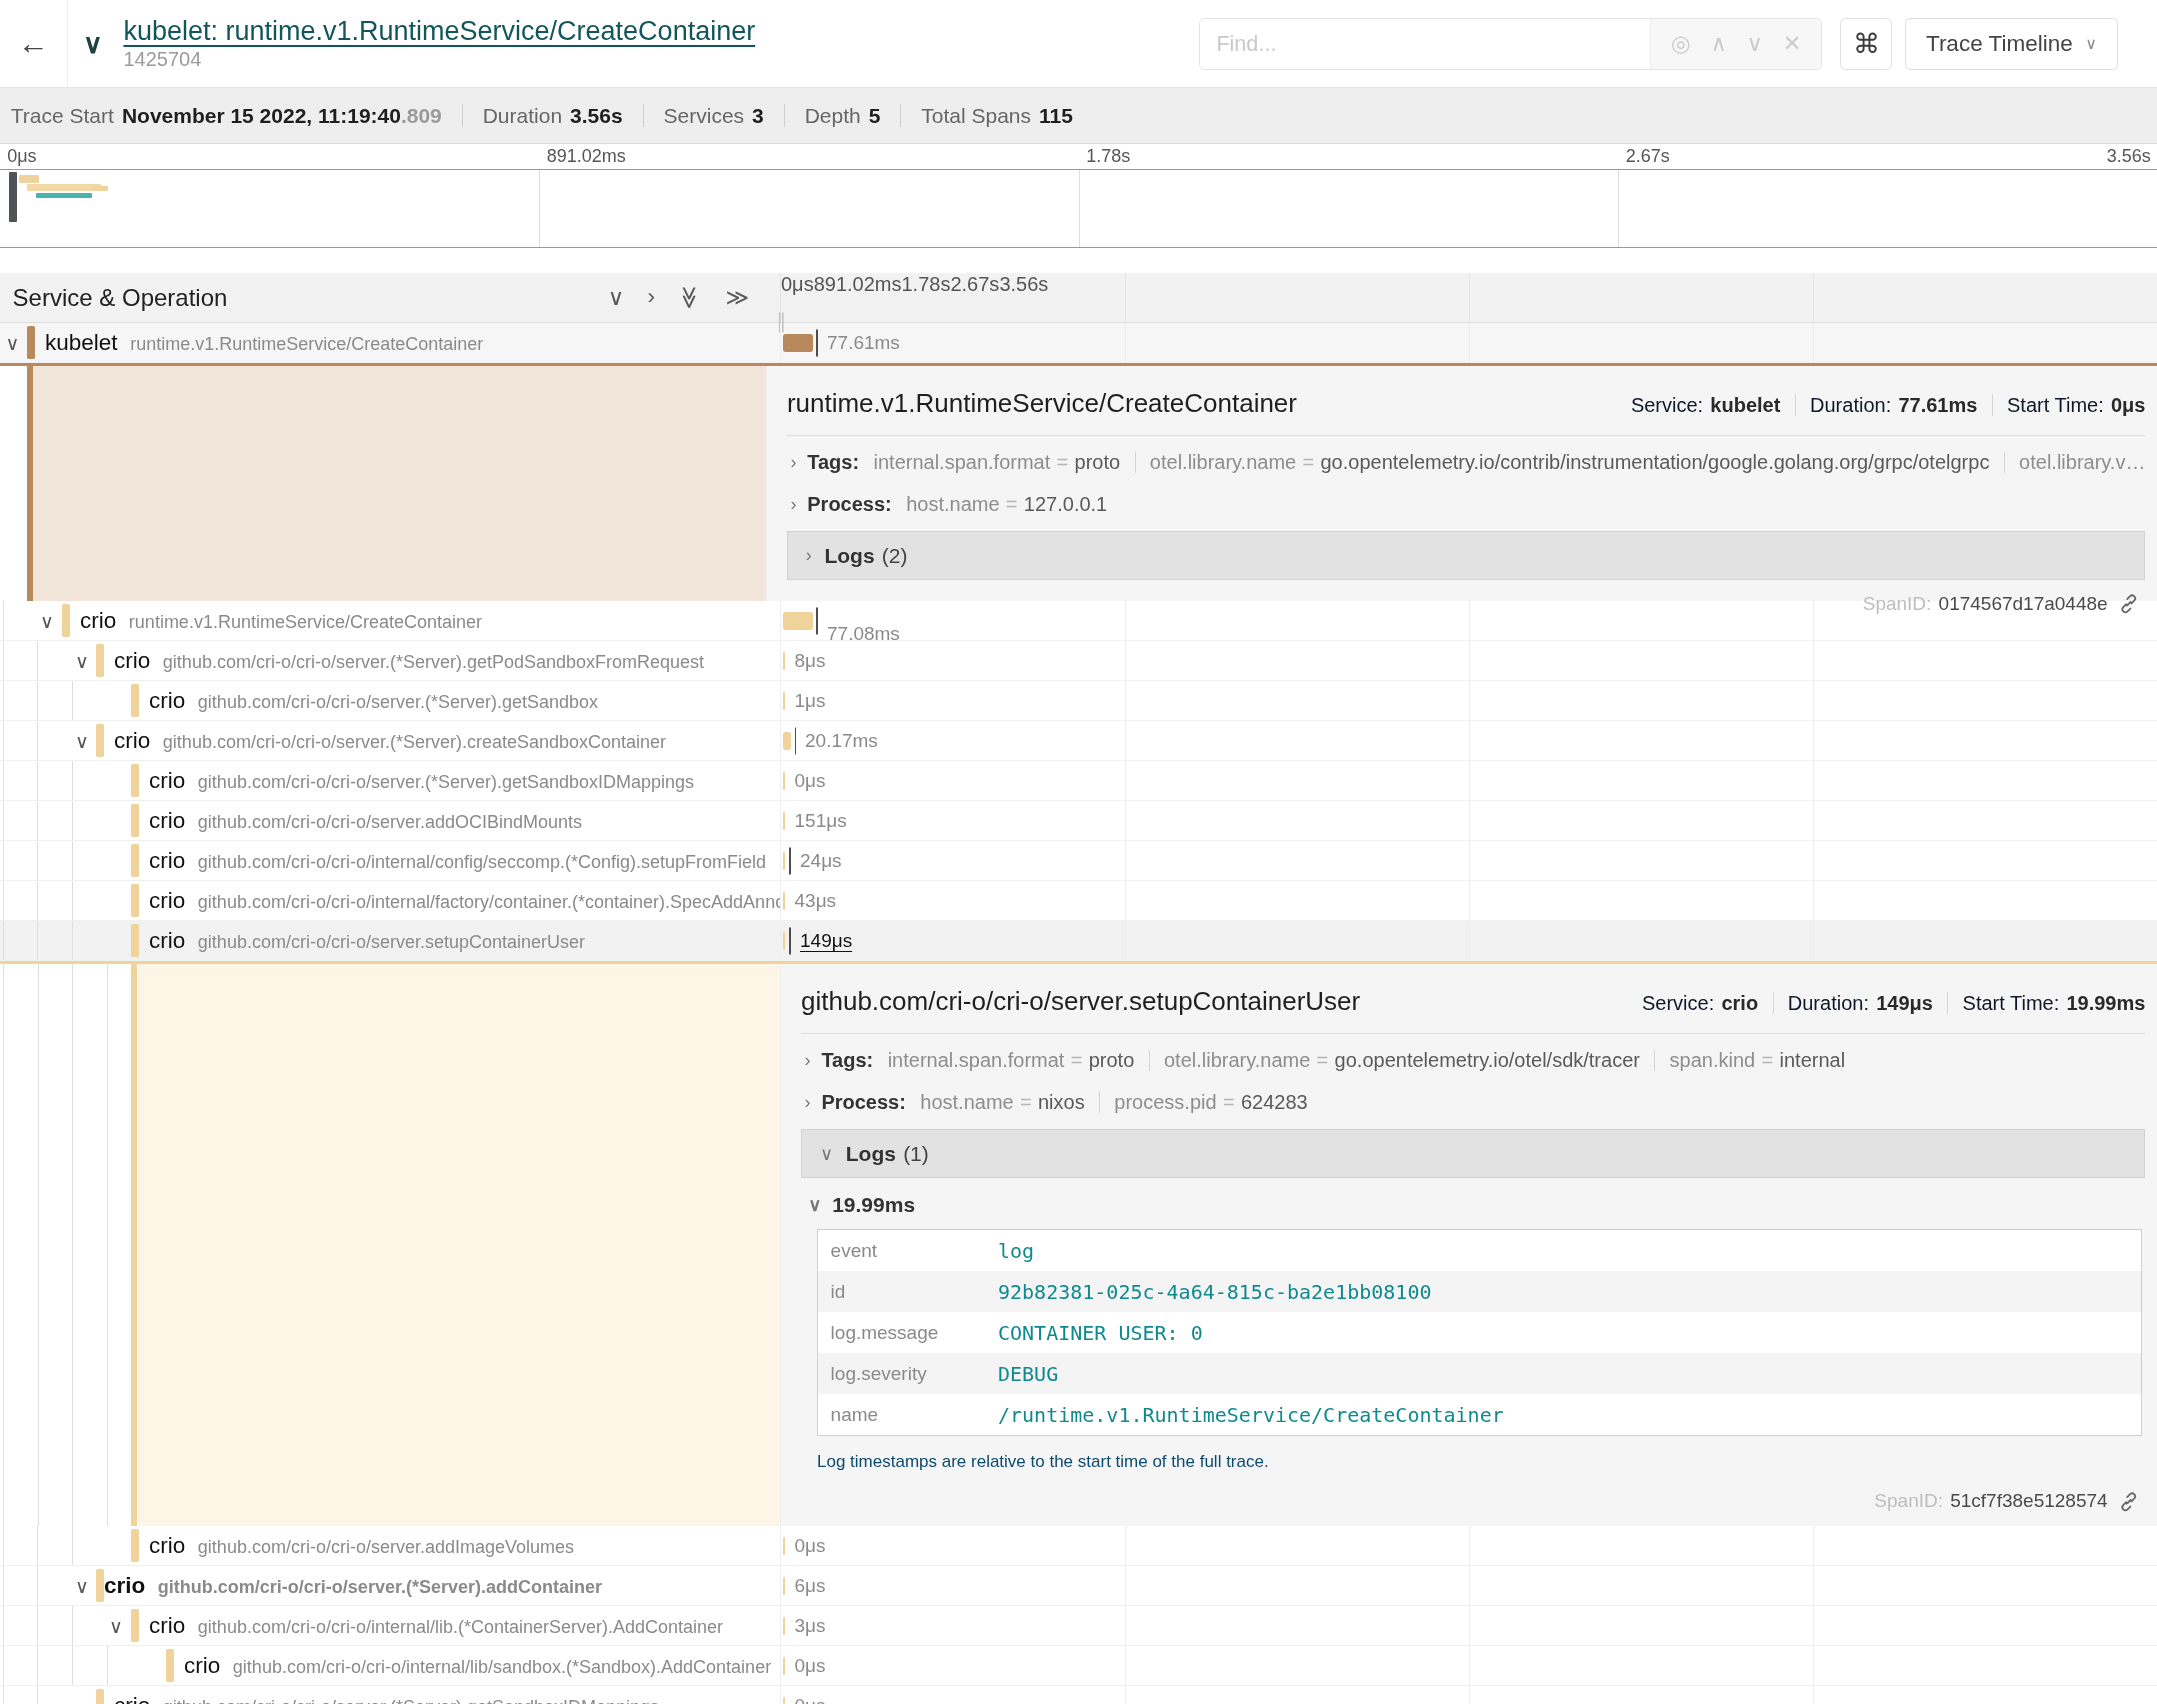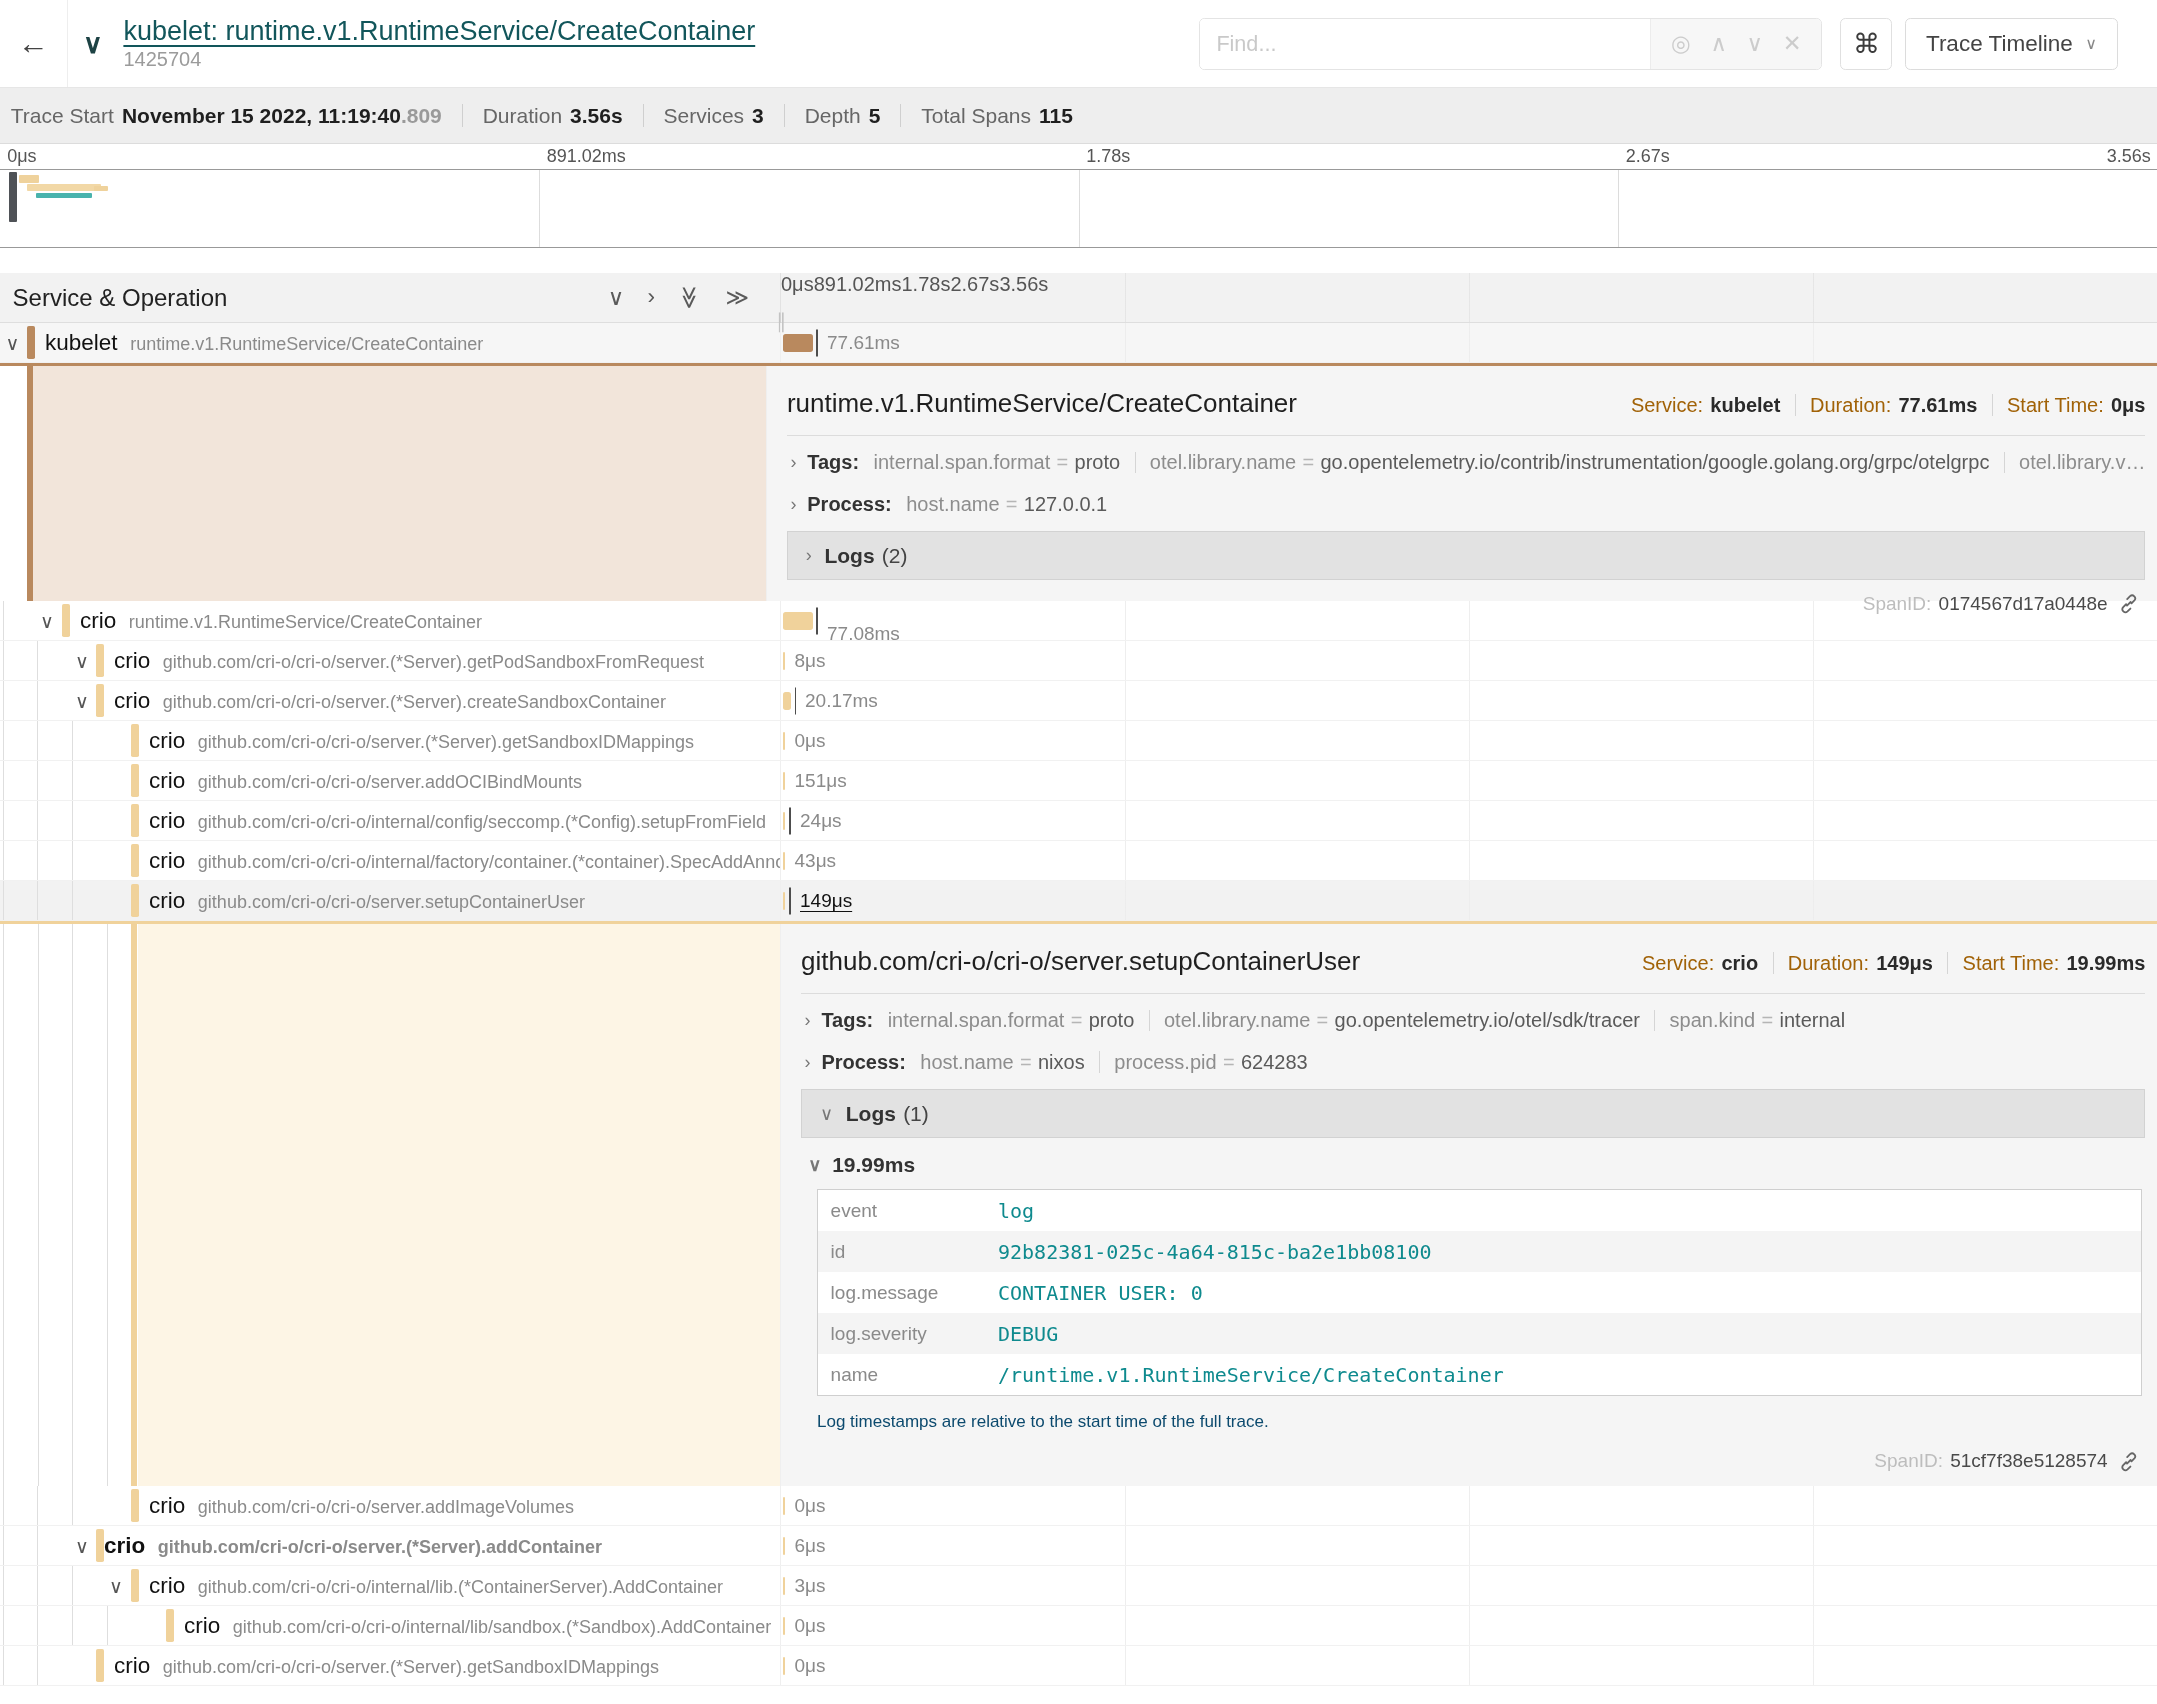--- a/index.html
+++ b/index.html
@@ -95,21 +95,21 @@
   .detail-row { display:flex; }
   .detail-row .d-left { width:781px; position:relative; border-right:0.9px solid #efefef; }
   .detail-row .d-right { flex:1; background:#f5f5f5; padding:0 12.6px 0 20px; }
   .detail-row.p-kubelet { border-top:3.6px solid var(--kubelet); }
   .detail-row.p-crio { border-top:3.6px solid var(--crio); }
   .d-fill { position:absolute; top:0; bottom:0; }
   .d-bar { position:absolute; top:0; bottom:0; width:6.3px; }
   .panel-title-row { display:flex; align-items:baseline; padding:21.6px 0 16px; }
   .panel-title { font-size:26px; font-weight:400; color:#1f1f1f; }
   .panel-meta { margin-left:auto; display:flex; align-items:baseline; font-size:20px; white-space:nowrap; }
-  .panel-meta .m-lbl { color:#a16207; }
+  .panel-meta .m-lbl { color:#0f172a; }
   .panel-meta .m-val { color:#2a2a2a; font-weight:bold; margin-left:7.2px; }
   .meta-sep { width:0.9px; height:21.6px; background:#d5d5d5; margin:0 14.4px; align-self:center; }
   .panel-divider { border-bottom:0.9px solid #dcdcdc; }
   .kv-row { display:flex; align-items:center; padding:15.3px 0; font-size:20px; }
   .kv-caret { color:#777; font-size:18px; margin:0 10.8px 0 3.6px; }
   .kv-title { font-weight:bold; color:#333; margin-right:14.4px; }
   .kv-item { display:flex; align-items:center; white-space:nowrap; }
   .kv-item .k { color:#8d8d8d; }
   .kv-item .eq { color:#b5b5b5; margin:0 6.3px; }
   .kv-item .v { color:#5a5a5a; }
@@ -332,20 +332,33 @@
       </div>
       <div class="cell-right">
         <div class="tbar c-crio" style="left: 1.8px; width: 2.7px;"></div>
         <span class="dur" style="left: 13.5px;">8μs</span>
       </div>
     </div>
     <div class="span-row">
       <div class="cell-left">
         <div class="guide" style="left: 2.7px;"></div>
         <div class="guide" style="left: 37px;"></div>
+        <div class="guide" style="left: 72px;"></div>
+        <span class="cbar c-crio" style="left: 131px;"></span>
+        <div class="names" style="left: 149px;"><span class="svc">crio</span><span class="op">github.com/cri-o/cri-o/server.(*Server).getSandbox</span></div>
+      </div>
+      <div class="cell-right">
+        <div class="tbar c-crio" style="left: 1.8px; width: 2.7px;"></div>
+        <span class="dur" style="left: 13.5px;">1μs</span>
+      </div>
+    </div>
+    <div class="span-row">
+      <div class="cell-left">
+        <div class="guide" style="left: 2.7px;"></div>
+        <div class="guide" style="left: 37px;"></div>
         <span class="chev-icon" style="left: 75px;">∨</span>
         <span class="cbar c-crio" style="left: 96px;"></span>
         <div class="names" style="left: 114px;"><span class="svc">crio</span><span class="op">github.com/cri-o/cri-o/server.(*Server).createSandboxContainer</span></div>
       </div>
       <div class="cell-right">
         <div class="tbar c-crio" style="left: 1.8px; width: 8px;"></div>
         <div class="tick" style="left: 13.5px;"></div>
         <span class="dur" style="left: 24px;">20.17ms</span>
       </div>
     </div>

